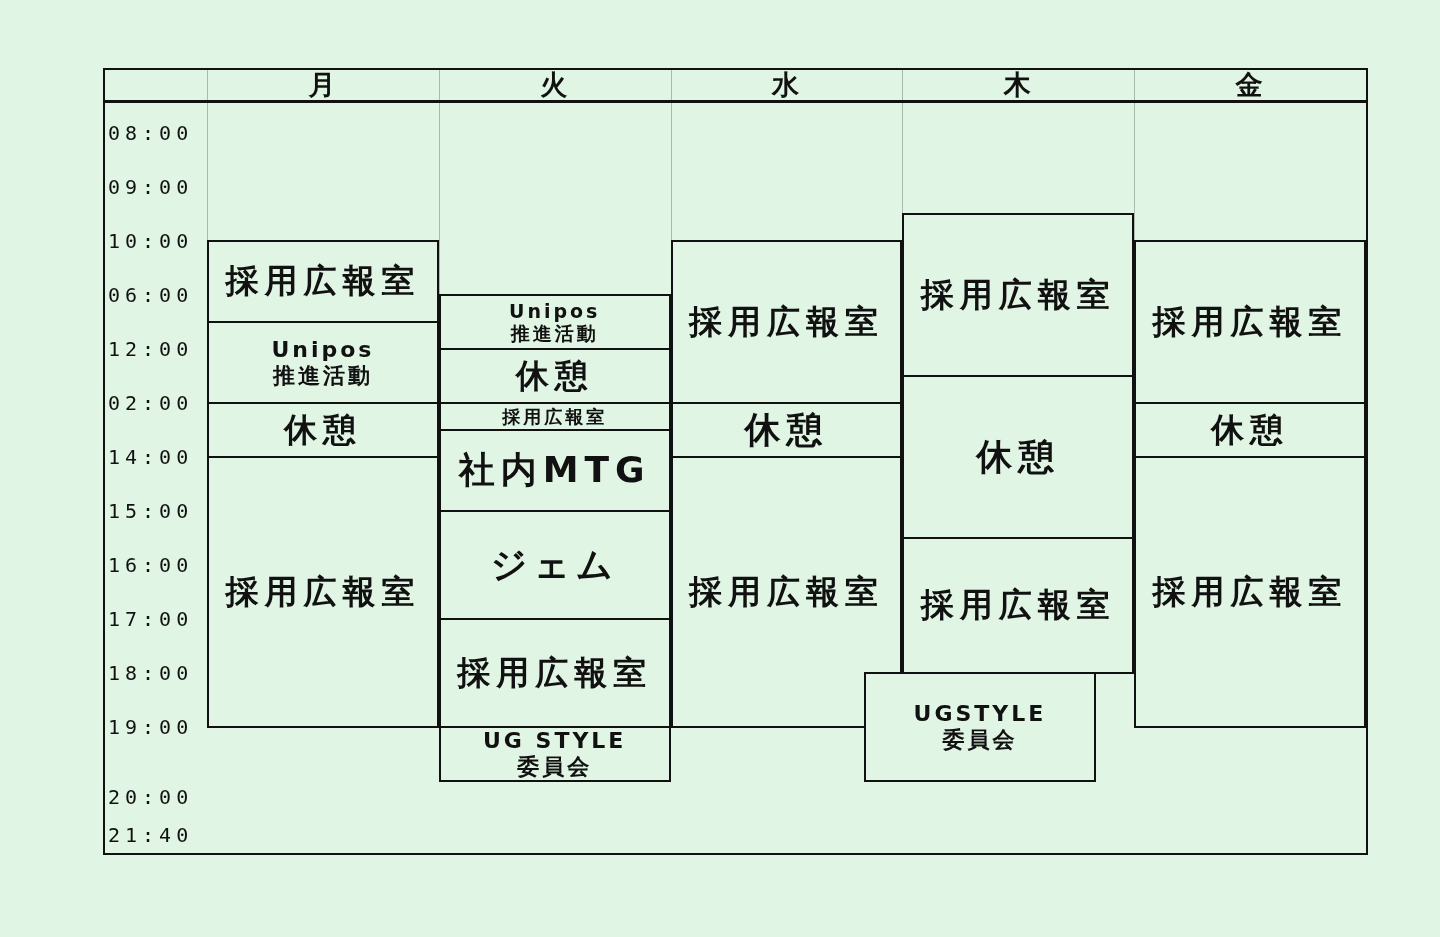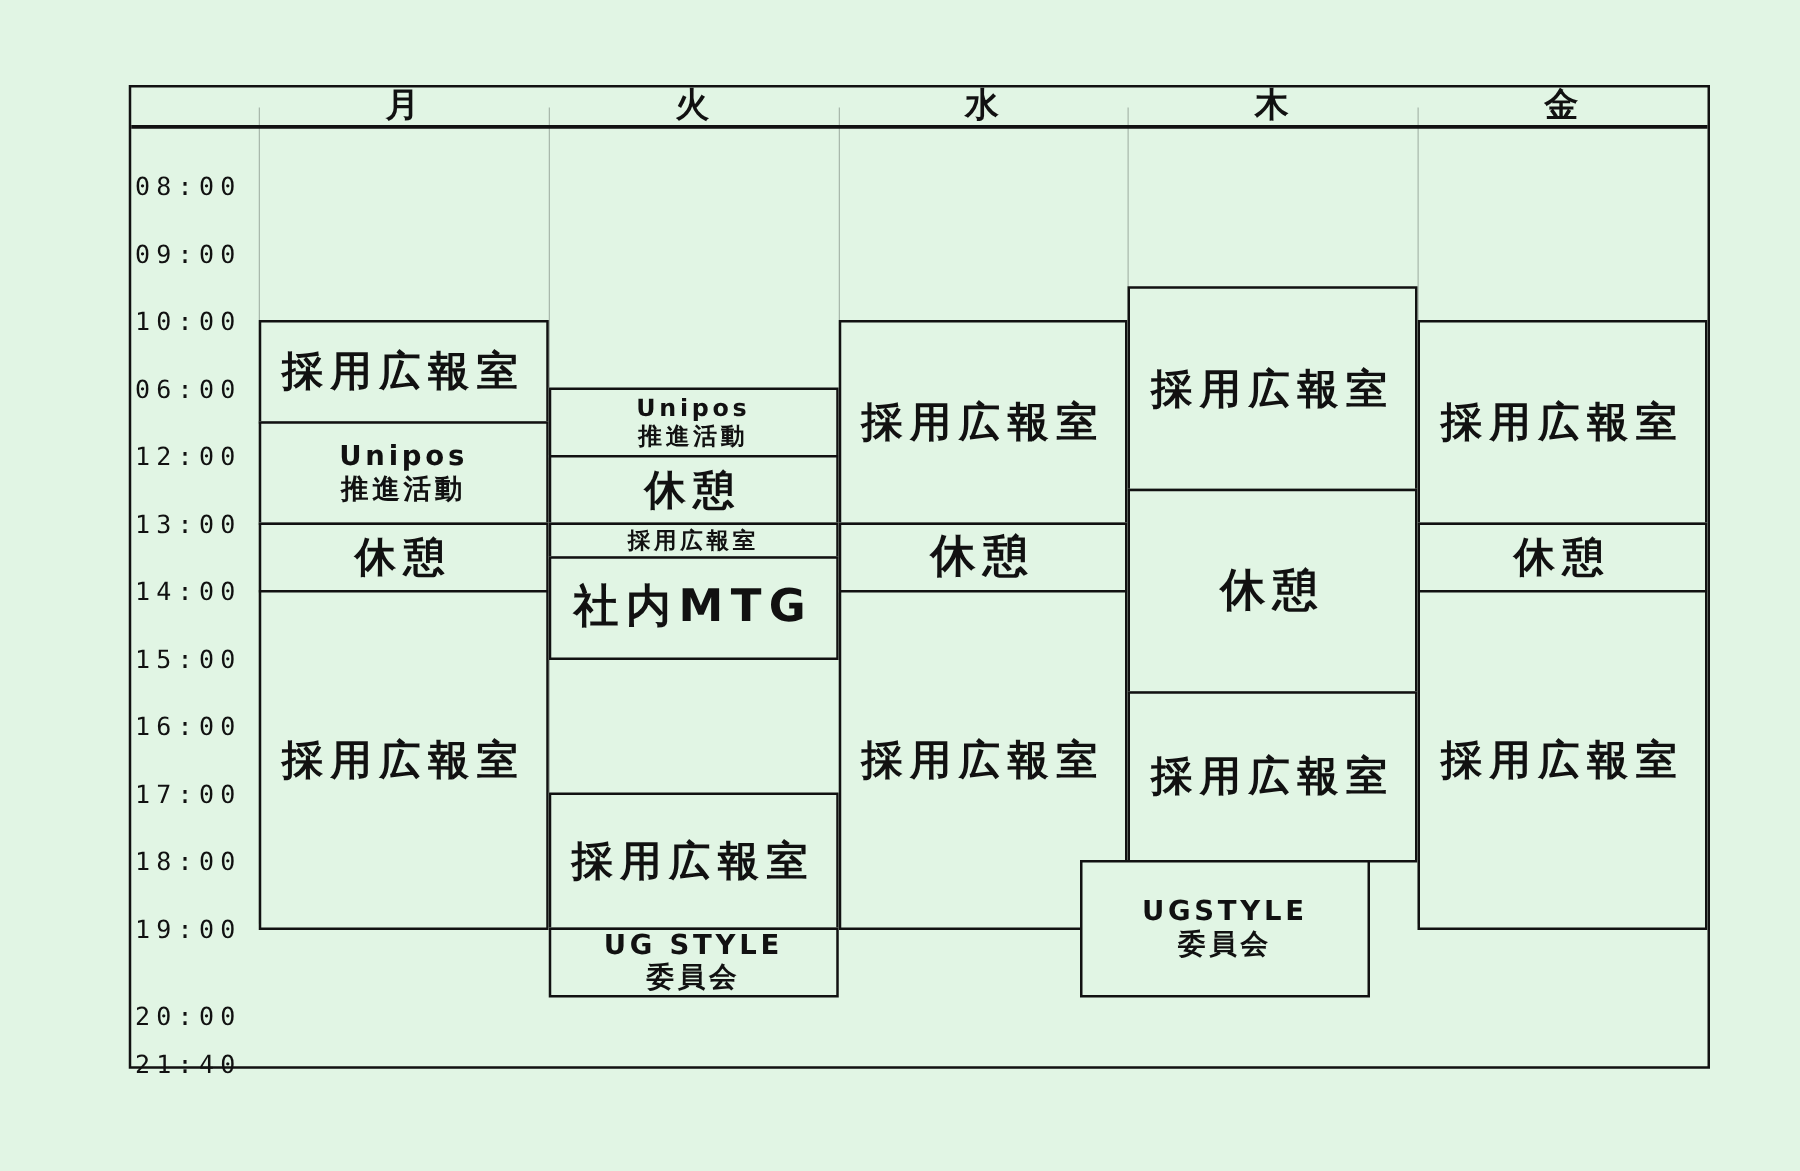--- a/index.html
+++ b/index.html
@@ -31,21 +31,20 @@
     font-weight: bold;
     font-size: 27px;
     line-height: 30px;
     letter-spacing: 2px;
   }
   .cal-body {
     position: absolute;
     left: 0; top: 33px;
     width: 1261px; height: 620px;
     z-index: 1;
-    margin-top: 16px;
   }
   .vline {
     position: absolute;
     top: -33px; bottom: 0;
     width: 1px;
     background: var(--line, #a9b9ac);
     z-index: 0;
   }
   .time {
     position: absolute;
@@ -94,21 +93,21 @@
       <div class="vline" style="left: 102px;"></div>
       <div class="vline" style="left: 333.8px;"></div>
       <div class="vline" style="left: 565.6px;"></div>
       <div class="vline" style="left: 797.4px;"></div>
       <div class="vline" style="left: 1029.2px;"></div>
       <div class="time" style="top: 30px;">08:00</div>
       <div class="time" style="top: 84px;">09:00</div>
       <div class="time" style="top: 138px;">10:00</div>
       <div class="time" style="top: 192px;">06:00</div>
       <div class="time" style="top: 246px;">12:00</div>
-      <div class="time" style="top: 300px;">13:00</div>
+      <div class="time" style="top: 300px;">02:00</div>
       <div class="time" style="top: 354px;">14:00</div>
       <div class="time" style="top: 408px;">15:00</div>
       <div class="time" style="top: 462px;">16:00</div>
       <div class="time" style="top: 516px;">17:00</div>
       <div class="time" style="top: 570px;">18:00</div>
       <div class="time" style="top: 624px;">19:00</div>
       <div class="time" style="top: 694px;">20:00</div>
       <div class="time" style="top: 732px;">21:40</div>
       <div class="ev lg" style="left: 102px; width: 231.8px; top: 137px; height: 83px;">
         <div class="ev-line">採用広報室</div>
@@ -128,20 +127,23 @@
         <div class="ev-line">推進活動</div>
       </div>
       <div class="ev lg" style="left: 333.8px; width: 231.8px; top: 245px; height: 56px;">
         <div class="ev-line">休憩</div>
       </div>
       <div class="ev xs" style="left: 333.8px; width: 231.8px; top: 299px; height: 29px;">
         <div class="ev-line">採用広報室</div>
       </div>
       <div class="ev xl" style="left: 333.8px; width: 231.8px; top: 326px; height: 83px;">
         <div class="ev-line">社内MTG</div>
+      </div>
+      <div class="ev xl" style="left: 333.8px; width: 231.8px; top: 407px; height: 110px;">
+        <div class="ev-line">ジェム</div>
       </div>
       <div class="ev lg" style="left: 333.8px; width: 231.8px; top: 515px; height: 110px;">
         <div class="ev-line">採用広報室</div>
       </div>
       <div class="ev md" style="left: 333.8px; width: 231.8px; top: 623px; height: 56px;">
         <div class="ev-line">UG STYLE</div>
         <div class="ev-line">委員会</div>
       </div>
       <div class="ev lg" style="left: 565.6px; width: 231.8px; top: 137px; height: 164px;">
         <div class="ev-line">採用広報室</div>

